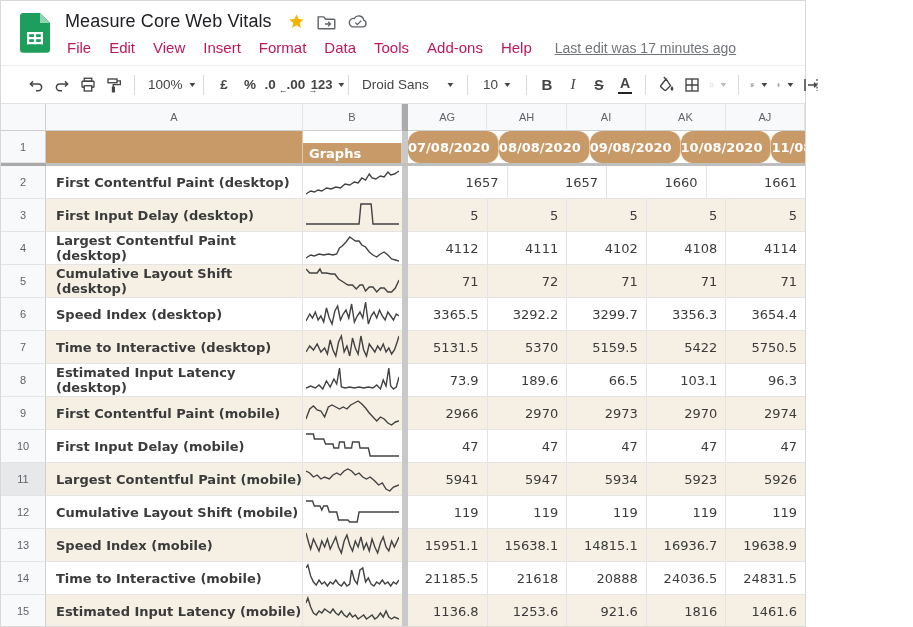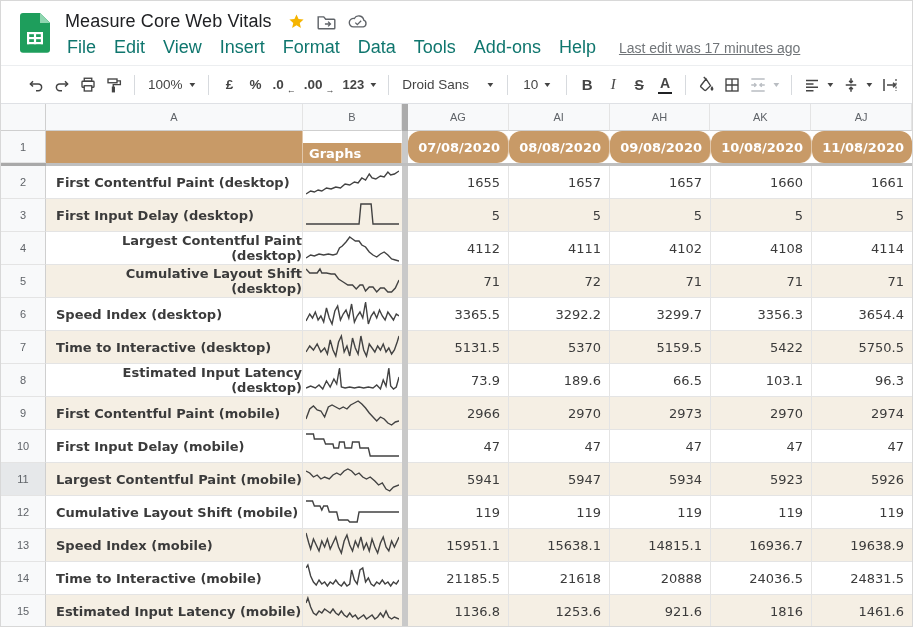--- a/index.html
+++ b/index.html
@@ -8,31 +8,31 @@
     --chrome-text:#202124;
     --gray-text:#5f6368;
     --grid-line:#e4e4e4;
     --gutter-bg:#f8f9fa;
     --spark:#424242;
     --divider:#c4c4c4;
   }
   *{margin:0;padding:0;box-sizing:border-box;}
   html,body{width:913px;height:627px;overflow:hidden;background:#fff;}
   body{font-family:"Liberation Sans",sans-serif;color:var(--chrome-text);}
-  .app{width:913px;height:627px;border:1px solid #d8d8d8;background:#fff;display:flex;flex-direction:column;text-align:right;}
+  .app{width:806px;height:627px;border:1px solid #d8d8d8;background:#fff;display:flex;flex-direction:column;}
 
   
   .topbar{height:64px;display:flex;align-items:center;padding-left:14px;flex:none;background:#fff;}
   .logo{width:40px;height:48px;display:flex;align-items:center;justify-content:center;margin-right:10px;flex:none;}
   .tb-right{display:flex;flex-direction:column;justify-content:center;gap:1px;}
   .title-row{display:flex;align-items:center;gap:10px;height:28px;}
   .doc-title{font-size:18px;color:#202124;font-weight:400;letter-spacing:.1px;}
   .title-icons{display:flex;align-items:center;gap:12px;margin-left:6px;}
   .menu-row{display:flex;align-items:center;height:22px;}
-  .menu-item{font-size:18px;color:#0f766e;padding:1px 9px;border-radius:3px;cursor:pointer;}
+  .menu-item{font-size:15px;color:#be185d;padding:1px 9px;border-radius:3px;cursor:pointer;}
   .menu-item:first-child{padding-left:2px;}
   .last-edit{font-size:14px;color:#717579;text-decoration:underline;margin-left:14px;cursor:pointer;}
 
   
   .toolbar{height:39px;border-top:1px solid #eceef0;border-bottom:1px solid #dfe1e5;display:flex;align-items:center;padding:0 6px 0 22px;flex:none;background:#fff;color:#444;}
   .tbtn{height:26px;min-width:26px;padding:0 4px;display:flex;align-items:center;justify-content:center;border-radius:2px;cursor:pointer;color:#444;font-size:14px;gap:3px;}
   .tbtn svg{display:block;}
   .tsep{width:1px;height:20px;background:#d7dade;margin:0 7px;flex:none;}
   .caret{font-size:7px;color:#444;line-height:1;transform:scaleX(1.4);display:inline-block;margin-left:3px;}
   .zoom-btn{font-size:13.5px;min-width:54px;justify-content:space-between;padding:0 6px;}
@@ -243,22 +243,22 @@
     </span>
   </div>
 
   <div class="grid">
     <div class="grow colheads" id="colheads">
         <div class="c-gutter"></div>
         <div class="hcell" style="width: 257px; flex: 0 0 auto;">A</div>
         <div class="hcell" style="width: 99px; flex: 0 0 auto;">B</div>
         <div class="c-vdiv"></div>
         <div class="hcell" style="flex: 1 1 0%;">AG</div>
+        <div class="hcell" style="flex: 1 1 0%;">AH</div>
         <div class="hcell" style="flex: 1 1 0%;">AI</div>
-        <div class="hcell" style="flex: 1 1 0%;">AH</div>
         <div class="hcell" style="flex: 1 1 0%;">AK</div>
         <div class="hcell" style="flex: 1 1 0%;">AJ</div>
       </div>
 
     <div class="grow hdr-row" id="hdrrow">
         <div class="c-gutter">1</div>
         <div class="c-a"></div>
         <div class="c-b">Graphs</div>
         <div class="c-vdiv"></div>
         <div class="c-data">07/08/2020</div>
@@ -277,21 +277,20 @@
           <div class="c-gutter">2</div>
           <div class="c-a">
             <span class="label">First Contentful Paint (desktop)</span>
           </div>
           <div class="c-b">
             <svg viewBox="0 0 100 30" preserveAspectRatio="none" class="spark-svg">
               <polyline points="0,27 5,24 9,25 13,23 17,24 22,21 27,22 32,20 37,21 42,17 47,18 52,15 56,16 60,11 64,13 68,7 71,11 75,12 80,9 84,10 88,5 91,8 95,7 100,4"></polyline>
             </svg>
           </div>
           <div class="c-vdiv"></div>
-          <div class="c-data">1655</div>
           <div class="c-data">1657</div>
           <div class="c-data">1657</div>
           <div class="c-data">1660</div>
           <div class="c-data">1661</div>
         </div>
         <div class="grow data-row cream">
           <div class="c-gutter">3</div>
           <div class="c-a">
             <span class="label">First Input Delay (desktop)</span>
           </div>

